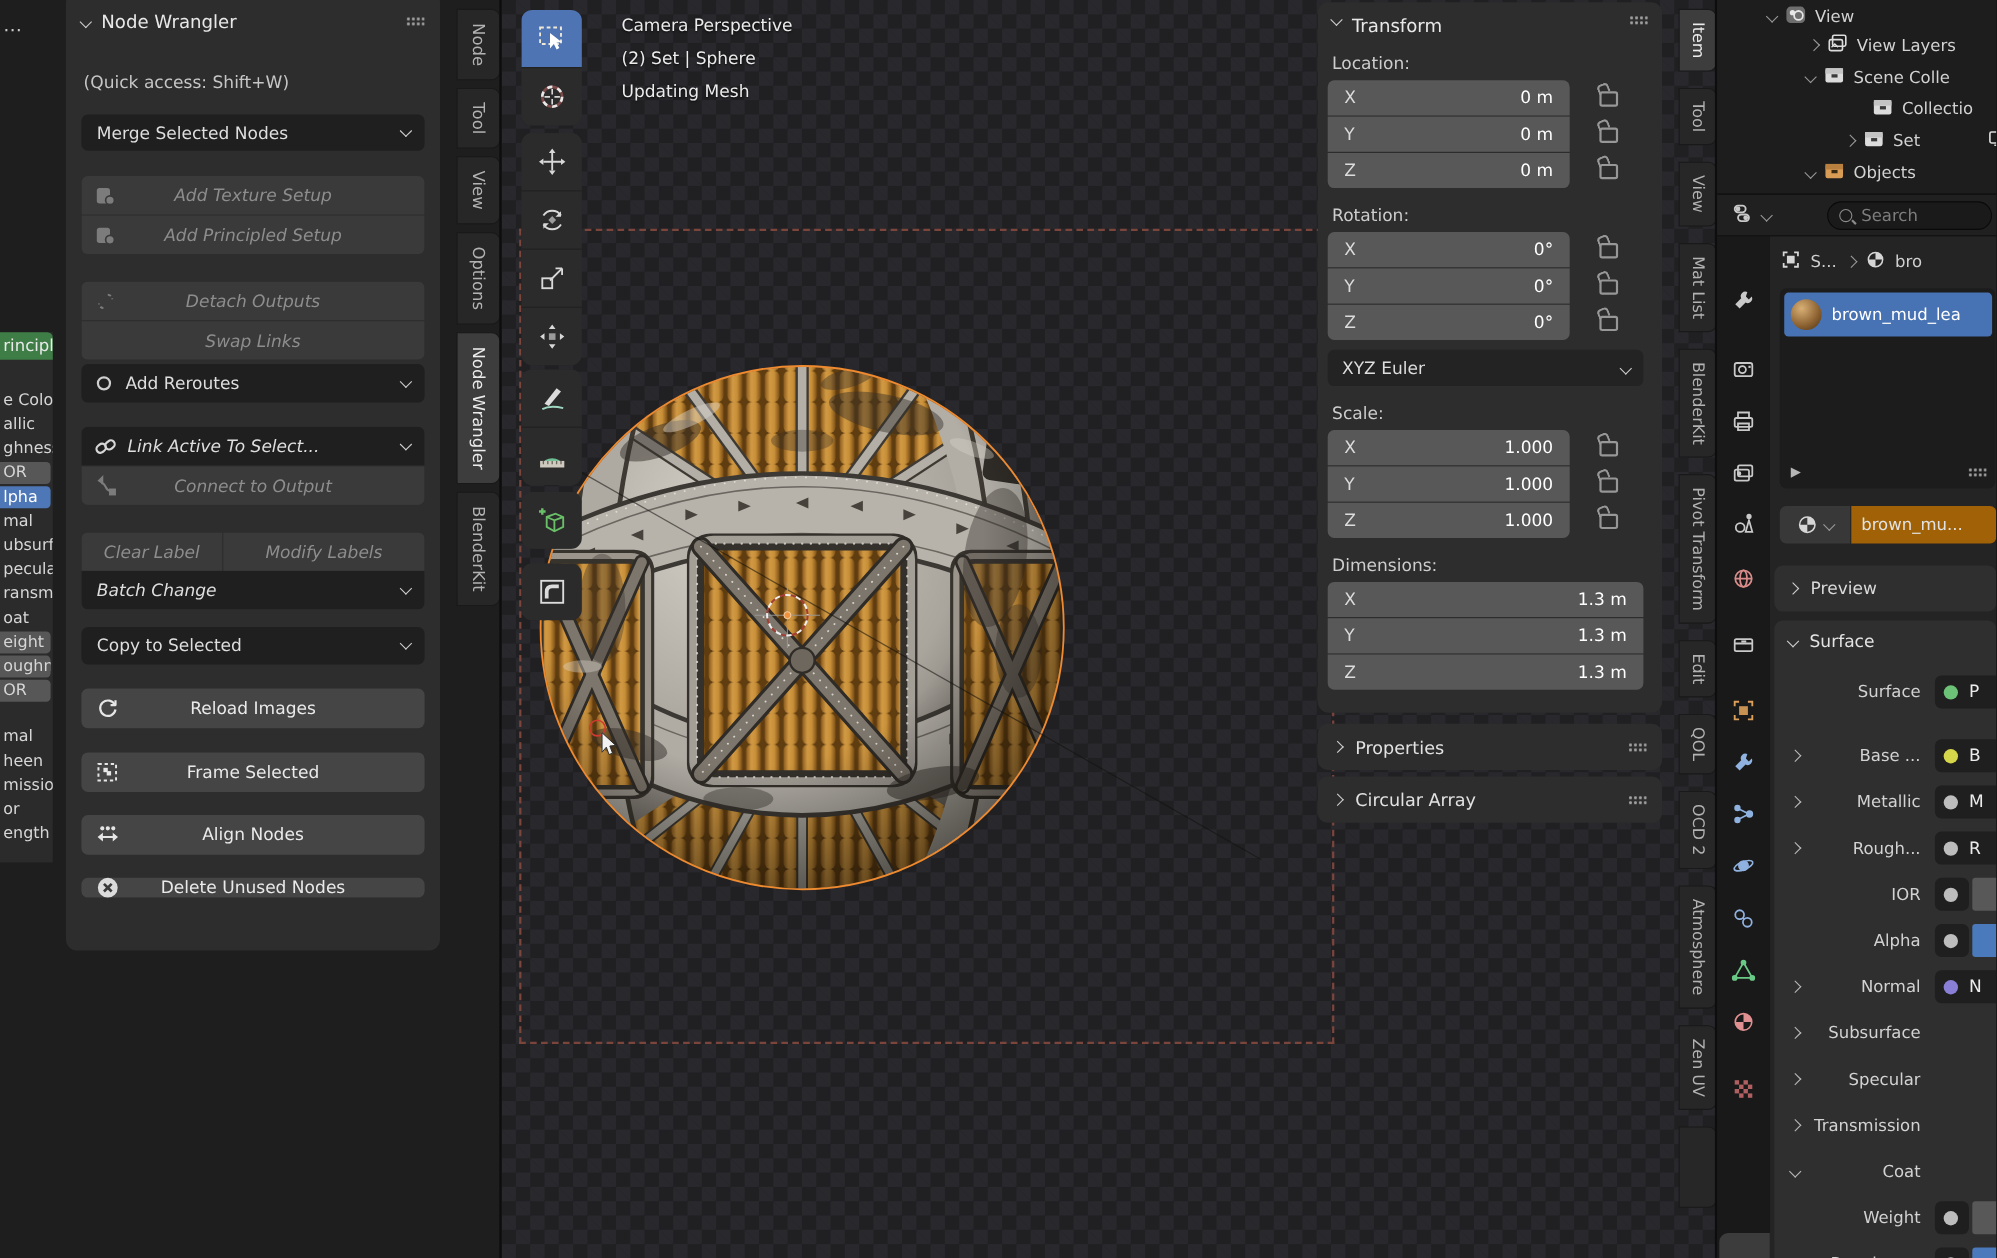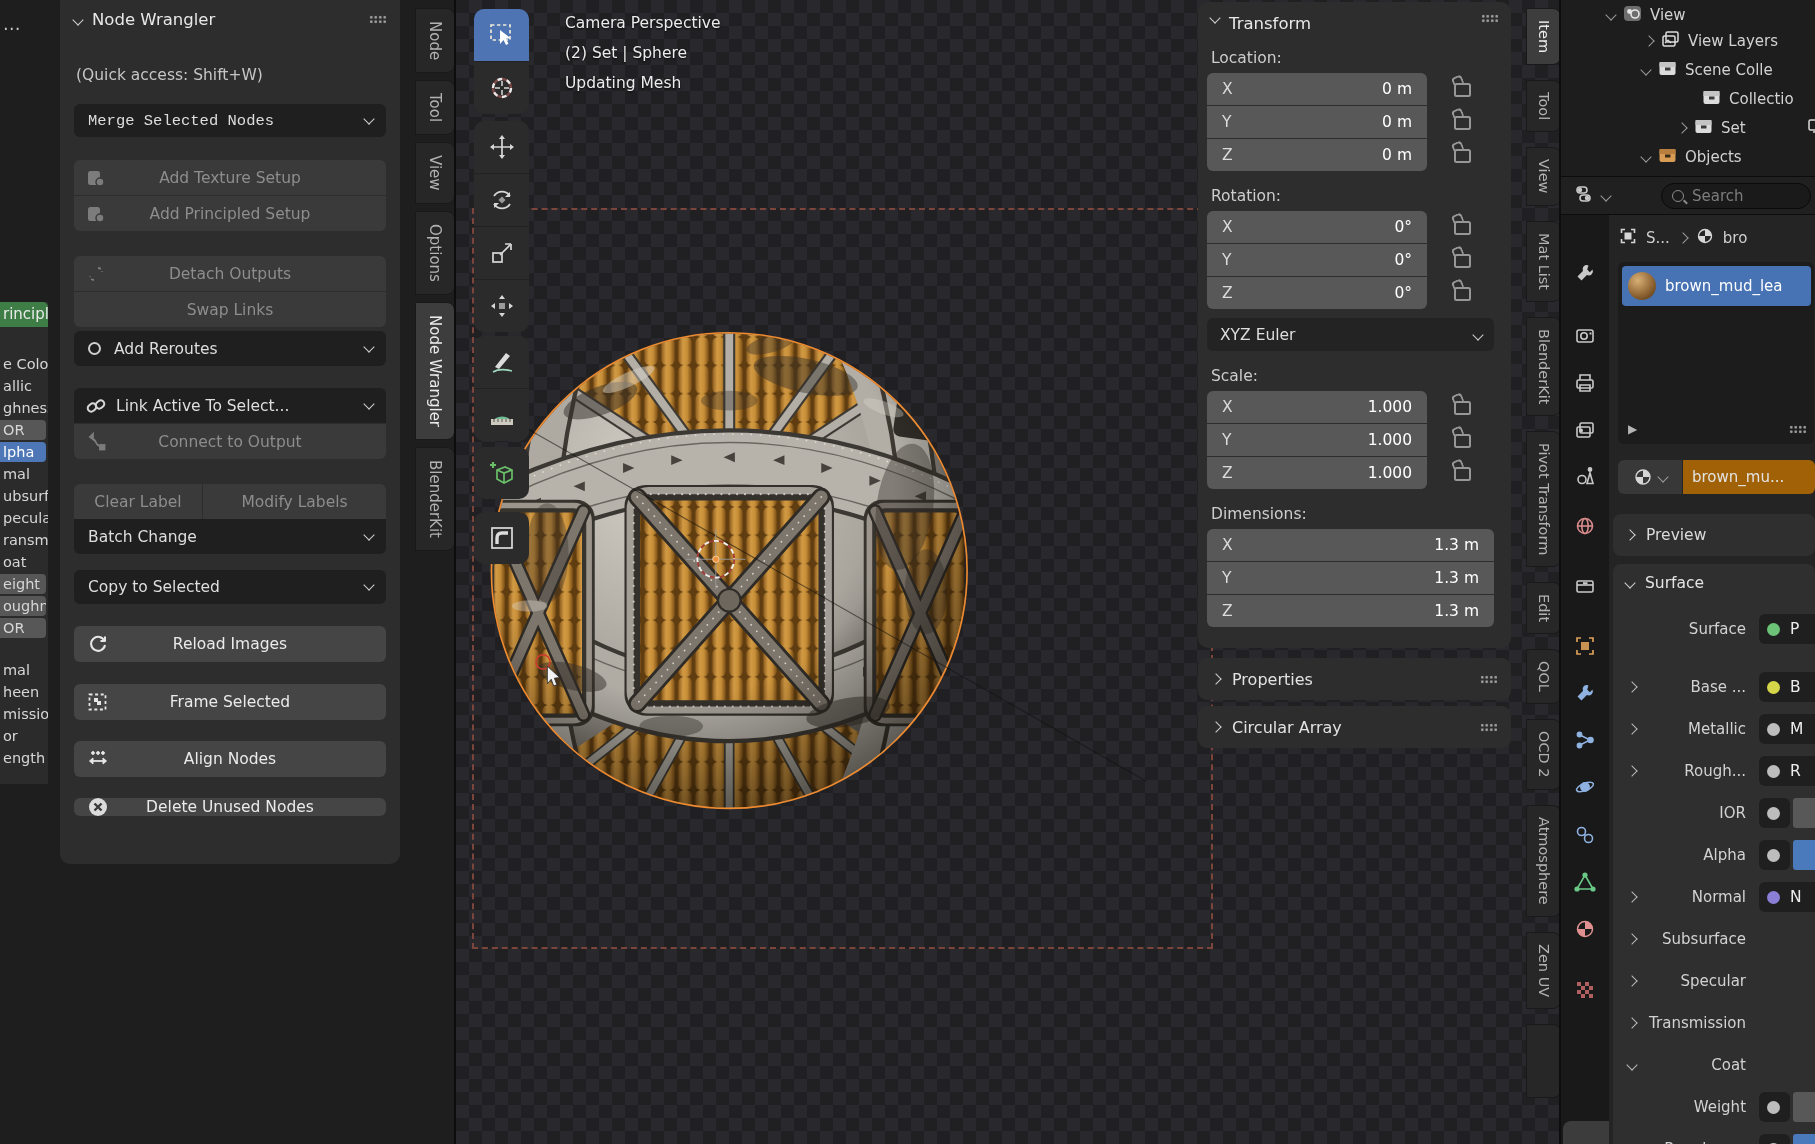--- a/index.html
+++ b/index.html
@@ -31,21 +31,21 @@
   .srow.gap{margin-top:22px;}
   
   #nw-panel{left:60px;top:-8px;width:340px;height:872px;background:#2d2d2d;border-radius:10px;}
   .nw-head{position:absolute;left:14px;top:18px;width:312px;display:flex;align-items:center;gap:10px;color:#e8e8e8;font-size:16.5px;}
   .nw-head .gdots{margin-left:auto;}
   #nw-quick{position:absolute;left:16px;top:74px;color:#c6c6c6;font-size:15.5px;}
   .nwbtn{position:absolute;left:14px;width:312px;border-radius:6px;display:flex;align-items:center;font-size:15.5px;box-sizing:border-box;}
   .nwbtn .ch{position:absolute;right:13px;top:50%;margin-top:-6px;}
   .dark-btn{background:#1f1f1f;color:#dedede;padding:0 14px;}
   .light-btn{background:#454545;color:#eaeaea;justify-content:center;}
-  .nwgroup{position:absolute;left:14px;width:312px;border-radius:6px;overflow:hidden;}
+  .nwgroup{position:absolute;left:14px;width:312px;border-radius:6px;overflow:hidden;font-style:italic;}
   .nwrow{height:35px;display:flex;align-items:center;justify-content:center;position:relative;font-size:15.5px;}
   .nwrow.dis{background:#3a3a3a;color:#8d8d8d;}
   .nwrow.dark{background:#1f1f1f;color:#dedede;justify-content:flex-start;padding:0 14px;}
   .nwrow + .nwrow{margin-top:1px;}
   .nwrow .licon{position:absolute;left:11px;top:50%;transform:translateY(-50%);display:flex;}
   .nwrow .ch{position:absolute;right:13px;top:50%;margin-top:-6px;}
   .twocell{display:flex;height:35px;}
   .twocell .cell{background:#3a3a3a;color:#8d8d8d;display:flex;align-items:center;justify-content:center;font-size:15.5px;}
   .twocell .cell:first-child{width:128px;margin-right:1px;}
   .twocell .cell:last-child{flex:1;}
@@ -178,21 +178,21 @@
     </div>
 
     <div id="nw-panel" class="abs">
       <div class="nw-head">
         <span class="ch d"></span>
         <span>Node Wrangler</span>
         <span class="gdots"></span>
       </div>
       <div id="nw-quick">(Quick access: Shift+W)</div>
 
-      <div class="nwbtn dark-btn" style="top:112px;height:33px;font-family:Liberation Mono, monospace;">
+      <div class="nwbtn dark-btn" style="top:112px;height:33px;">
         <span>Merge Selected Nodes</span>
           <span class="ch d"></span>
       </div>
 
       <div class="nwgroup" style="top:168px;">
         <div class="nwrow dis">
           <span class="licon">
             <svg width="22" height="22">
                 <rect x="3" y="4" width="12" height="14" rx="2.5" fill="#7c7c7c"></rect>
                 <circle cx="15" cy="15" r="4" fill="#7c7c7c" stroke="#3a3a3a" stroke-width="1.5"></circle>

